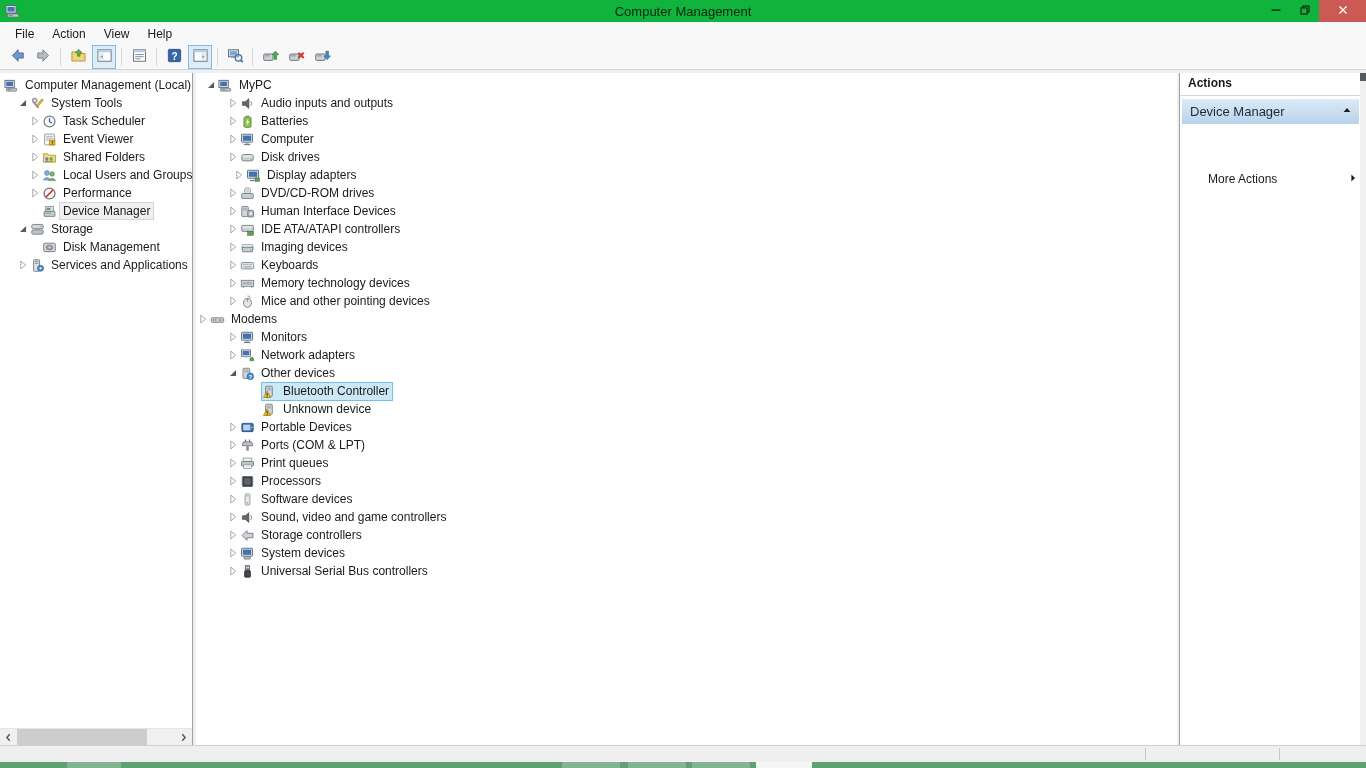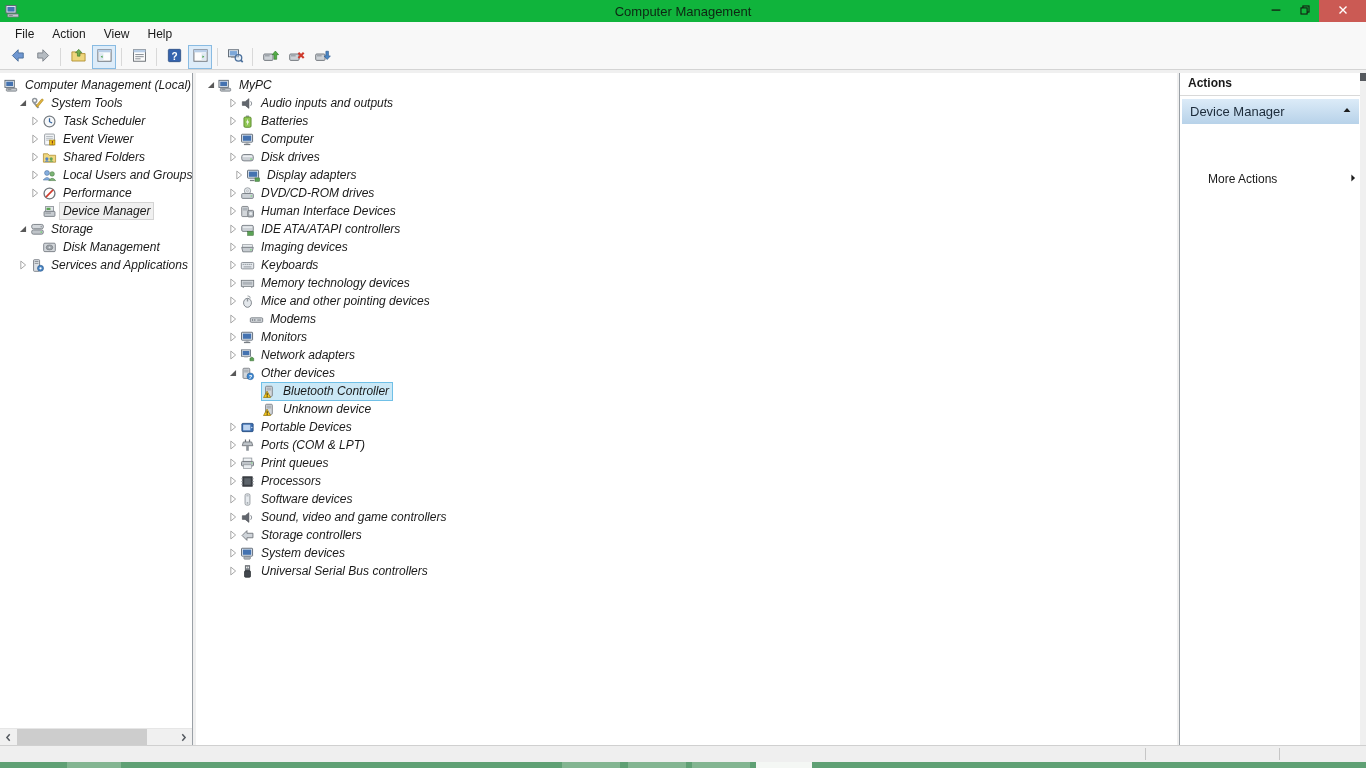--- a/index.html
+++ b/index.html
@@ -23,21 +23,21 @@
   .tb-btn.active{background:#ddecf9;border:1px solid #89bbe2;}
   .tb-sep{width:1px;height:18px;background:#d9d9d9;margin:0 4px;}
   
   .workspace{position:absolute;left:0;top:70px;width:1366px;height:675px;background:#f0f0f0;}
   .pane{position:absolute;top:3px;bottom:0;background:#fff;overflow:hidden;}
   .pane-left{left:0;width:192px;border-right:1px solid #9aa0a6;}
   .pane-center{left:196px;width:981px;}
   .pane-actions{left:1179px;width:187px;border-left:1px solid #9aa0a6;}
   .splitter{position:absolute;top:3px;bottom:0;width:3px;cursor:ew-resize;}
   
-  .tree{padding-top:3px;font-style:italic;}
+  .tree{padding-top:3px;}
   .tree-row{height:18px;display:flex;align-items:center;white-space:nowrap;cursor:default;}
   .expander{width:14px;height:14px;flex:0 0 14px;display:flex;align-items:center;justify-content:center;}
   .t-icon{width:15px;height:15px;flex:0 0 15px;margin-right:3px;display:flex;align-items:center;}
   .hl{display:flex;align-items:center;height:17px;}
   .hl .lbl{padding:1px 3px;}
   .hl.sel-active{background:#cbe8f6;outline:1px solid #70c0e7;}
   .hl.sel-inactive .lbl{background:#f0f0f0;outline:1px solid #d4d4d4;}
   
   .hscroll{position:absolute;left:0;right:0;bottom:0;height:16px;background:#f0f0f0;border-top:1px solid #e6e6e6;}
   .hs-btn{position:absolute;top:0;width:17px;height:16px;display:flex;align-items:center;justify-content:center;}
@@ -616,21 +616,21 @@
               <span class="t-icon">
                 <svg width="15" height="15" viewBox="0 0 16 16">
                   <ellipse cx="8" cy="9.4" rx="4.2" ry="4.8" fill="#e3e7eb" stroke="#70767c" stroke-width="0.9"></ellipse>
                   <rect x="7.3" y="4.6" width="1.4" height="3.4" fill="#8f959b"></rect>
                   <path d="M8 2 q3 0 3 2.6" stroke="#8f959b" fill="none"></path>
                 </svg>
               </span>
               <span class="lbl">Mice and other pointing devices</span>
             </span>
           </div>
-          <div class="tree-row" style="padding-left: 30px; gap: 9px;">
+          <div class="tree-row" style="">
             <span class="expander">
               <svg width="14" height="14" viewBox="0 0 16 16">
                 <path d="M5.5 3.5 L11 8 L5.5 12.5 Z" fill="#ffffff" stroke="#9b9b9b"></path>
               </svg>
             </span>
             <span class="hl">
               <span class="t-icon">
                 <svg width="15" height="15" viewBox="0 0 16 16">
                   <rect x="1.4" y="6.2" width="13.2" height="4.8" rx="1" fill="#d3d7db" stroke="#70767c" stroke-width="0.9"></rect>
                   <circle cx="3.8" cy="8.6" r="0.8" fill="#5d646b"></circle>

